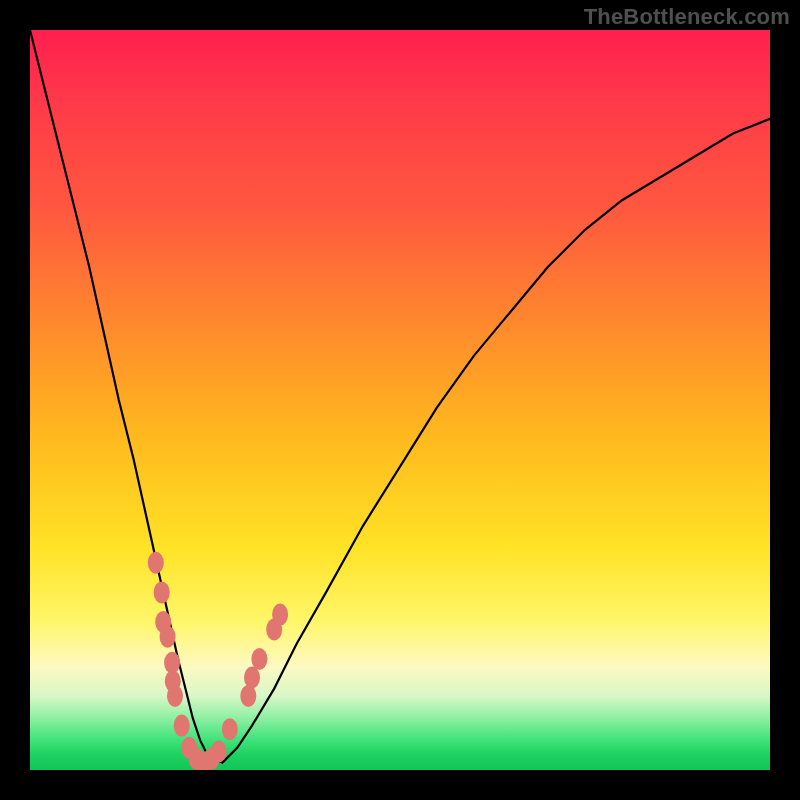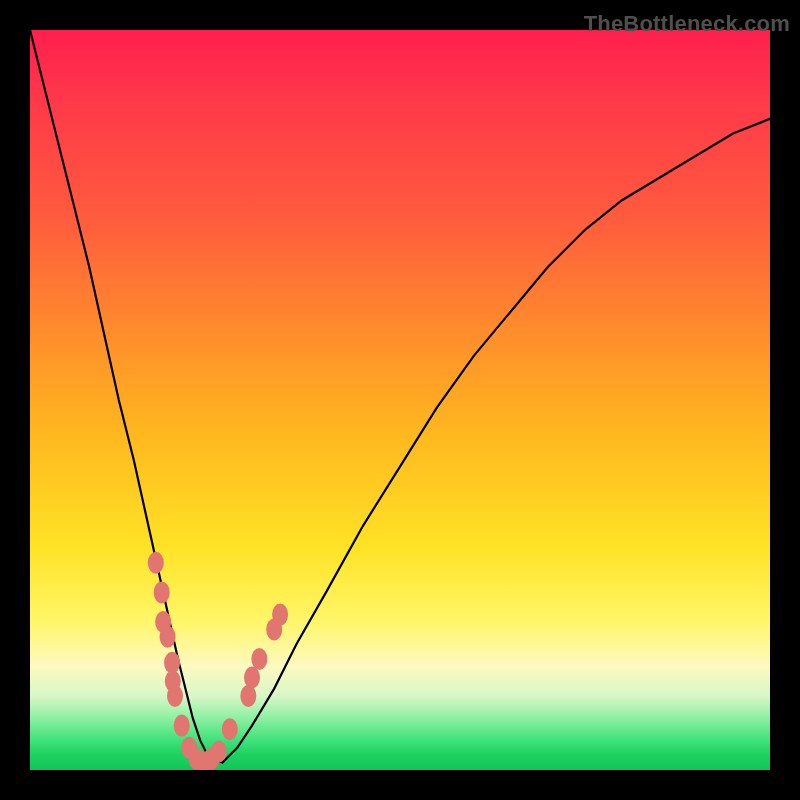--- a/index.html
+++ b/index.html
@@ -12,21 +12,21 @@
     font-family: Arial, Helvetica, sans-serif;
   }
   .frame {
     position: relative;
     width: 800px;
     height: 800px;
     background: #000;
   }
   .watermark {
     position: absolute;
-    top: 11px;
+    top: 4px;
     right: 10px;
     color: #4f4f4f;
     font-size: 22px;
     font-weight: 600;
     letter-spacing: 0.2px;
     z-index: 10;
   }
   .plot-area {
     position: absolute;
     left: 30px;

